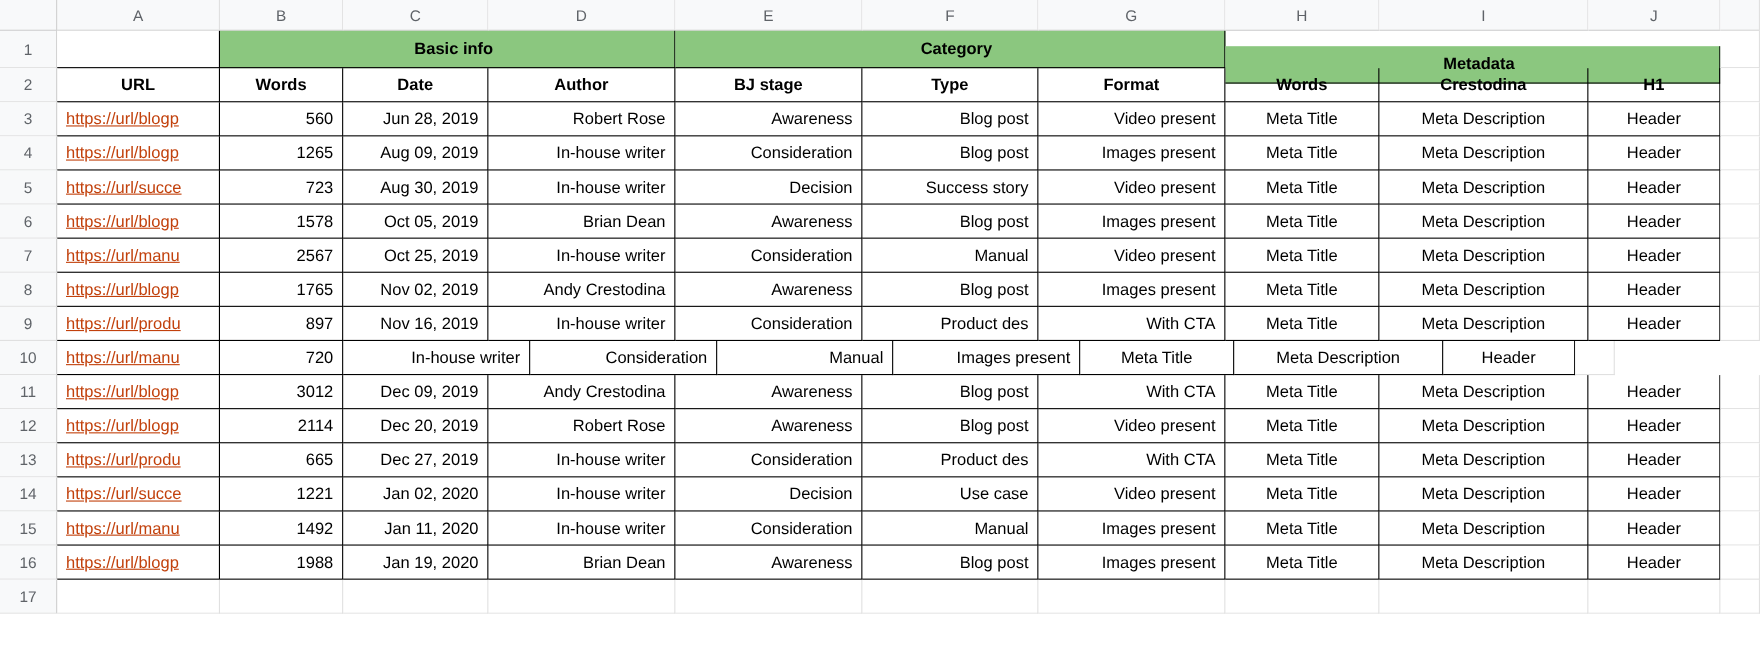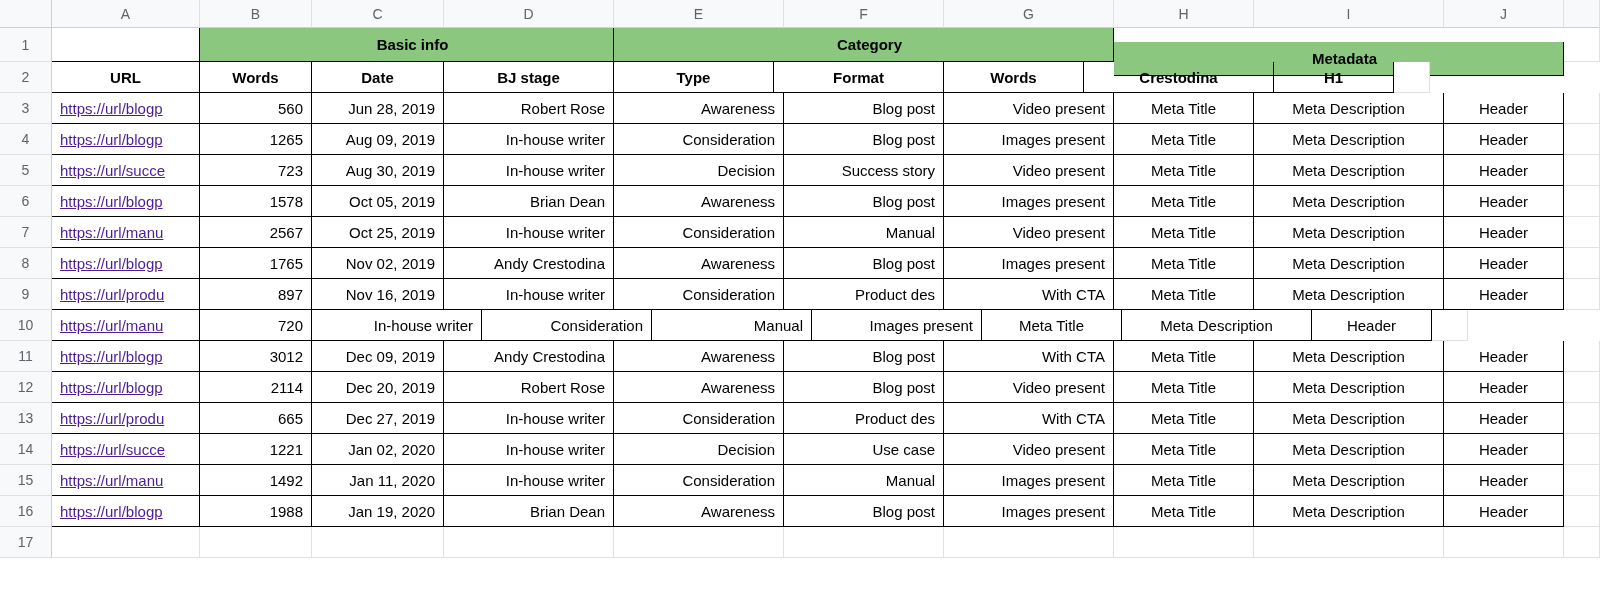--- a/index.html
+++ b/index.html
@@ -5,21 +5,21 @@
   html,body{margin:0;padding:0;background:#fff;font-family:Arial,Helvetica,sans-serif;font-size:15px;color:#000;}
   .sheet{display:block;width:1600px;}
   .corner{position:absolute;left:0;top:0;width:52px;height:28px;background:#f8f9fa;border-right:1px solid #cfcfcf;border-bottom:1px solid #cfcfcf;box-sizing:border-box;}
   .col-headers{display:flex;margin-left:52px;height:28px;}
   .col-head{background:#f8f9fa;border-right:1px solid #e0e0e0;border-bottom:1px solid #cfcfcf;display:flex;align-items:center;justify-content:center;color:#5f6368;font-size:14px;box-sizing:border-box;}
   .row{display:flex;}
   .row-head{width:52px;flex:0 0 52px;background:#f8f9fa;border-right:1px solid #cfcfcf;border-bottom:1px solid #e0e0e0;display:flex;align-items:center;justify-content:center;color:#5f6368;font-size:14px;box-sizing:border-box;}
   .cell{border-right:1px solid #000;border-bottom:1px solid #000;padding:4px 8px;box-sizing:border-box;display:flex;align-items:center;white-space:nowrap;overflow:hidden;height:31px;}
   .hdr-main .cell{background:#8bc77f;font-weight:bold;justify-content:center;padding-left:20px;}
   .hdr-sub .cell{font-weight:bold;justify-content:center;}
-  .cell.link{color:#4c1d95;text-decoration:underline;justify-content:flex-start;}
+  .cell.link{color:#c2410c;text-decoration:underline;justify-content:flex-start;}
   .cell.num{justify-content:flex-end;}
   .cell.txt{justify-content:flex-end;}
   .cell.ctr{justify-content:center;}
   .row .cell:first-of-type{border-left:1px solid #e0e0e0;}
   .cW-A{width:148px;flex:0 0 148px;}
   .cW-B{width:112px;flex:0 0 112px;}
   .cW-C{width:132px;flex:0 0 132px;}
   .cW-D{width:170px;flex:0 0 170px;}
   .cW-E{width:170px;flex:0 0 170px;}
   .cW-F{width:160px;flex:0 0 160px;}
@@ -63,20 +63,21 @@
     <div class="cell ctr" style="width:500px;flex:0 0 500px;">Category</div>
     <div class="cell ctr" style="width:450px;flex:0 0 450px;margin-top:14px;">Metadata</div>
     <div class="cell cW-K blank"></div>
   </div>
 
   <div class="row hdr-sub">
     <div class="row-head">2</div>
     <div class="cell cW-A ctr">URL</div>
     <div class="cell cW-B ctr">Words</div>
     <div class="cell cW-C ctr">Date</div>
+    <div class="cell cW-D ctr">Author</div>
     <div class="cell cW-E ctr">BJ stage</div>
     <div class="cell cW-F ctr">Type</div>
     <div class="cell cW-G ctr">Format</div>
     <div class="cell cW-H ctr">Words</div>
     <div class="cell cW-I ctr">Crestodina</div>
     <div class="cell cW-J ctr">H1</div>
     <div class="cell cW-K blank"></div>
   </div>
 
   <div id="data-rows">

